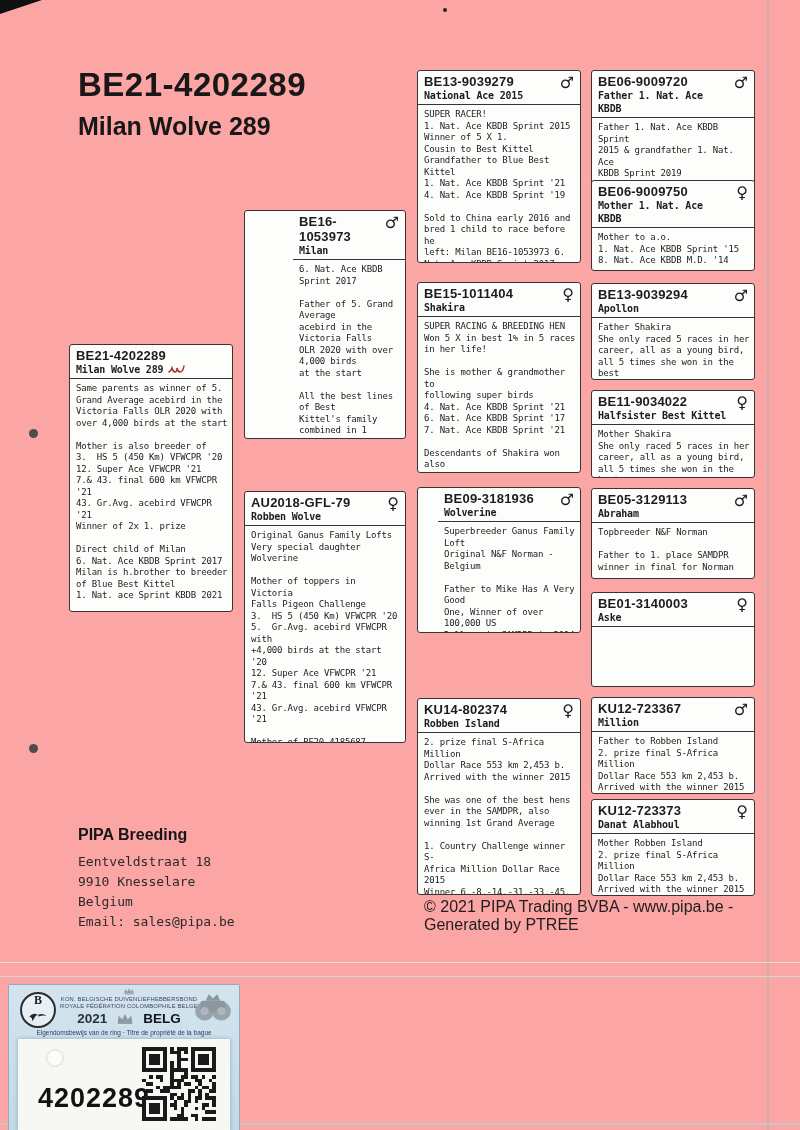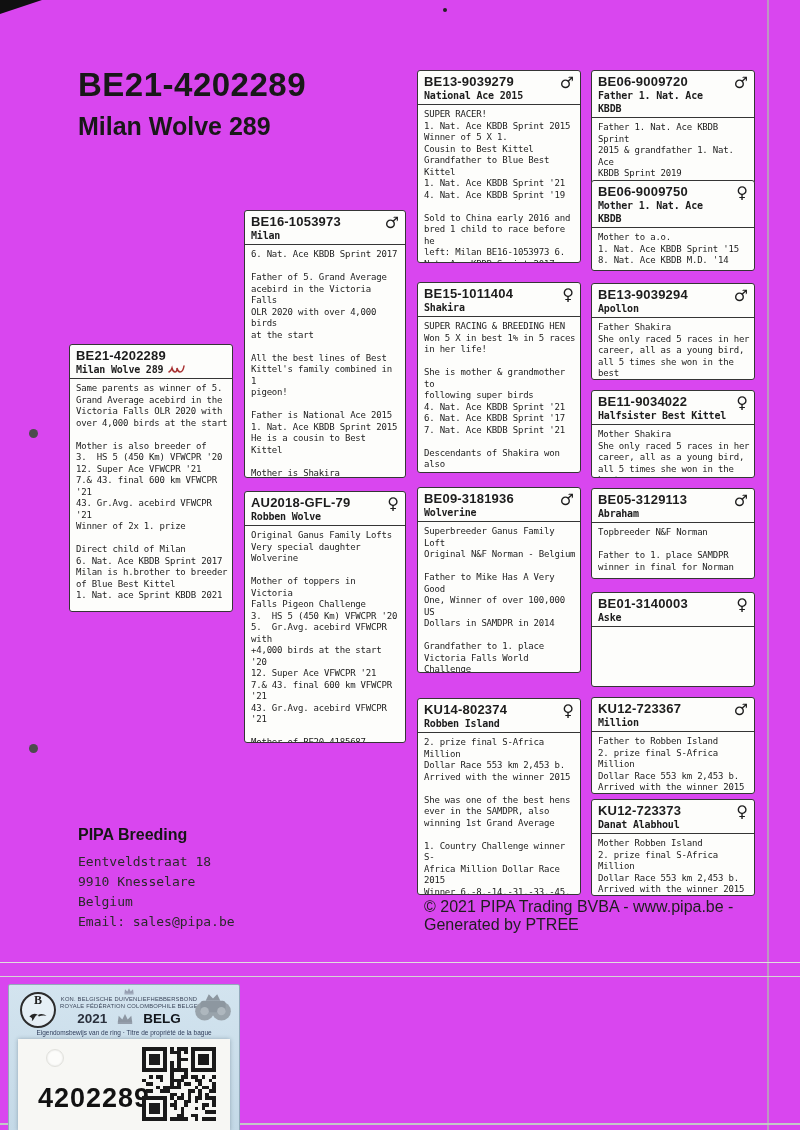--- a/index.html
+++ b/index.html
@@ -1,16 +1,16 @@
 <!DOCTYPE html>
 <html><head>
 <meta charset="utf-8">
 <style>
   html,body{margin:0;padding:0;background:#e9e9e9;}
-  #page{position:relative;width:800px;height:1130px;background:#d946ef;overflow:hidden;
+  #page{position:relative;width:800px;height:1130px;background:#fca5a5;overflow:hidden;
         font-family:"DejaVu Sans Mono",monospace;color:#1c1c1c;}
 
   
   .artifact{position:absolute;pointer-events:none;}
   #corner-mark{left:0;top:0;width:42px;height:14px;background:#101010;
                clip-path:polygon(0 0,42px 0,0 14px);}
   #edge-right{left:767px;top:0;width:2px;height:1130px;background:#b3b3b3;opacity:.75;}
   #scanline-1{left:0;top:962px;width:800px;height:1px;background:#e0e0de;}
   #scanline-2{left:0;top:976px;width:800px;height:1px;background:#d6d6d3;}
   #scanline-3{left:0;top:1123px;width:800px;height:2px;background:#c4c6c8;}
@@ -114,21 +114,21 @@
 
 Direct child of Milan
 6. Nat. Ace KBDB Sprint 2017
 Milan is h.brother to breeder
 of Blue Best Kittel
 1. Nat. ace Sprint KBDB 2021
 
 Grandchild 1. Nat. Ace Sprint
 KBDB 2015 - Best Kittel family</div>
   </div>
-      <div class="pbox" style="left: 244px; top: 210px; width: 162px; height: 268px;">
+      <div class="pbox" style="left: 244px; top: 210px; width: 162px; height: 229px; padding-left: 48px;">
     <div class="pbox-head">
       <div class="pbox-ring">BE16-1053973</div>
       <div class="pbox-name">
         <span class="pbox-name-text">Milan</span>
 
       </div>
       <div class="sex">♂</div>
     </div>
     <div class="pbox-body">6. Nat. Ace KBDB Sprint 2017
 
@@ -217,21 +217,21 @@
 She is mother &amp; grandmother to
 following super birds
 4. Nat. Ace KBDB Sprint '21
 6. Nat. Ace KBDB Sprint '17
 7. Nat. Ace KBDB Sprint '21
 
 Descendants of Shakira won also
 4. acebird Pattaya OLR &amp; +15 X
 1. in many different lofts</div>
   </div>
-      <div class="pbox" style="left: 417px; top: 487px; width: 164px; height: 186px;">
+      <div class="pbox" style="left: 417px; top: 487px; width: 164px; height: 146px; padding-left: 20px;">
     <div class="pbox-head">
       <div class="pbox-ring">BE09-3181936</div>
       <div class="pbox-name">
         <span class="pbox-name-text">Wolverine</span>
 
       </div>
       <div class="sex">♂</div>
     </div>
     <div class="pbox-body">Superbreeder Ganus Family Loft
 Original N&amp;F Norman - Belgium

